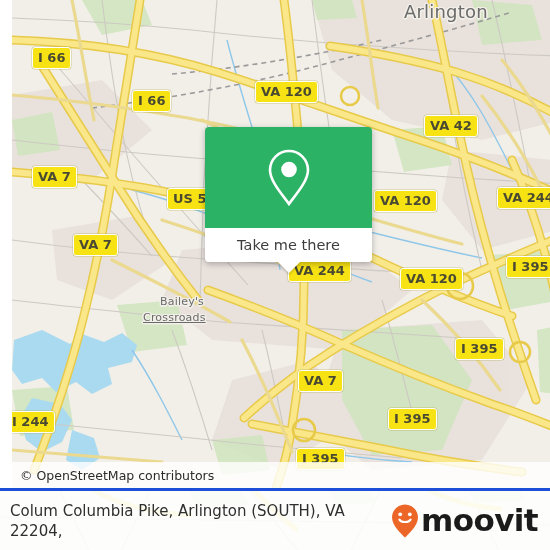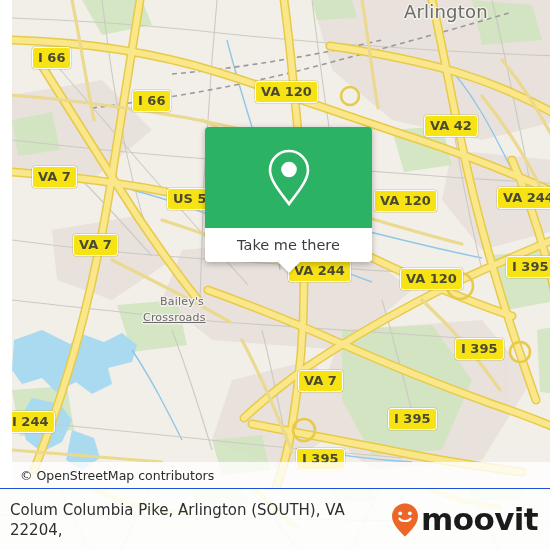--- a/index.html
+++ b/index.html
@@ -111,21 +111,21 @@
     padding-left: 8px;
   }
 
   
   #footer {
     position: absolute;
     left: 0; top: 488px;
     width: 550px; height: 62px;
     overflow: hidden;
     background: #c4b5fd;
-    border-top: 1px solid #1d4ed8;
+    border-top: 3px solid #1d4ed8;
     display: flex; align-items: center;
   }
   #footer-map-wash {
     position: absolute; left: 0; top: 0;
     width: 550px; height: 62px;
     pointer-events: none;
   }
   #footer-inner {
     position: relative;
     z-index: 2;

